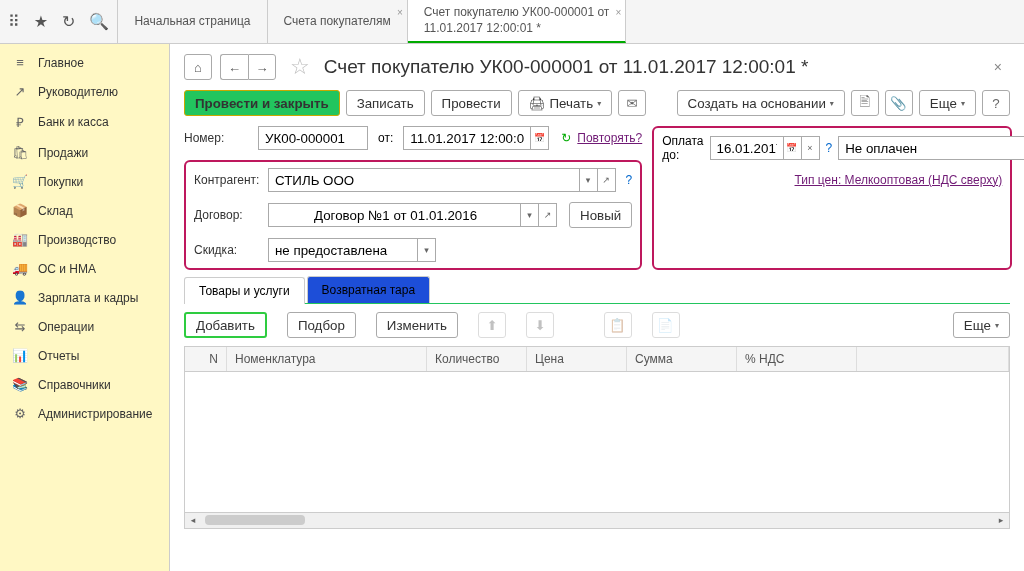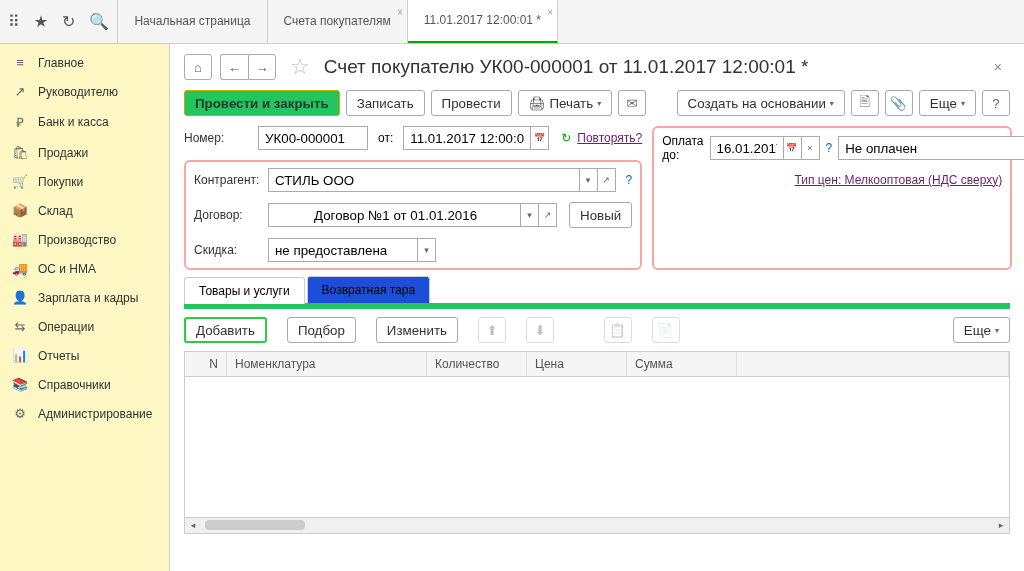--- a/index.html
+++ b/index.html
@@ -49,24 +49,24 @@
 .form-right { width: 360px; }
 
 .form-row { display: flex; align-items: center; margin-bottom: 10px; gap: 6px; }
 .form-label { width: 68px; color: #333; }
 .input { border: 1px solid #aaa; padding: 4px 6px; height: 24px; background: #fff; }
 .input-combo { display: flex; }
 .input-combo .input { border-radius: 0; }
 .combo-btn { border: 1px solid #aaa; border-left: none; width: 18px; height: 24px; background: #fff; display: flex; align-items: center; justify-content: center; font-size: 9px; color: #666; }
 .link { color: #701a75; text-decoration: underline; }
 
-.hl-box { border: 2px solid #fca5a5; border-radius: 6px; padding: 6px 8px; }
-
-
-.sub-tabs { display: flex; border-bottom: 6px solid #22c55e; margin-top: 6px; }
+.hl-box { border: 2px solid #be185d; border-radius: 6px; padding: 6px 8px; }
+
+
+.sub-tabs { display: flex; border-bottom: 1px solid #22c55e; margin-top: 6px; }
 .sub-tab { padding: 6px 14px; border: 1px solid #ccc; border-bottom: none; background: #1d4ed8; margin-right: 2px; border-radius: 3px 3px 0 0; }
 .sub-tab.active { background: #fff; position: relative; top: 1px; }
 
 .table-toolbar { display: flex; gap: 20px; padding: 8px 0; align-items: center; }
 .hl-btn { border: 2px solid #2ecc40; }
 
 
 .grid { border: 1px solid #ccc; }
 .grid-head { display: flex; background: #f5f5f5; border-bottom: 1px solid #ccc; }
 .grid-head div { padding: 5px 8px; border-right: 1px solid #ddd; color: #555; }
@@ -95,20 +95,21 @@
   </div>
   <div class="tabs">
     <div class="tab">
       <span>Начальная страница</span>
     </div>
     <div class="tab">
       <span>Счета покупателям</span>
       <span class="close-x">×</span>
     </div>
     <div class="tab active">
+      <span>Счет покупателю УК00-000001 от</span>
       <span>11.01.2017 12:00:01 *</span>
       <span class="close-x">×</span>
     </div>
   </div>
 </div>
 
 <div class="layout">
 
   <div class="sidebar">
     <div class="sidebar-item">
@@ -289,20 +290,21 @@
         </button>
     </div>
 
     <div class="grid">
       <div class="grid-head">
         <div class="col-n">N</div>
         <div class="col-nomen">Номенклатура</div>
         <div class="col-qty">Количество</div>
         <div class="col-price">Цена</div>
         <div class="col-sum">Сумма</div>
+        <div class="col-vat">% НДС</div>
         <div style="flex:1"></div>
       </div>
       <div class="grid-body"></div>
     </div>
     <div class="hscroll">
       <div class="hscroll-arrow" style="left:0">◂</div>
       <div class="hscroll-thumb"></div>
       <div class="hscroll-arrow" style="right:0">▸</div>
     </div>
 

